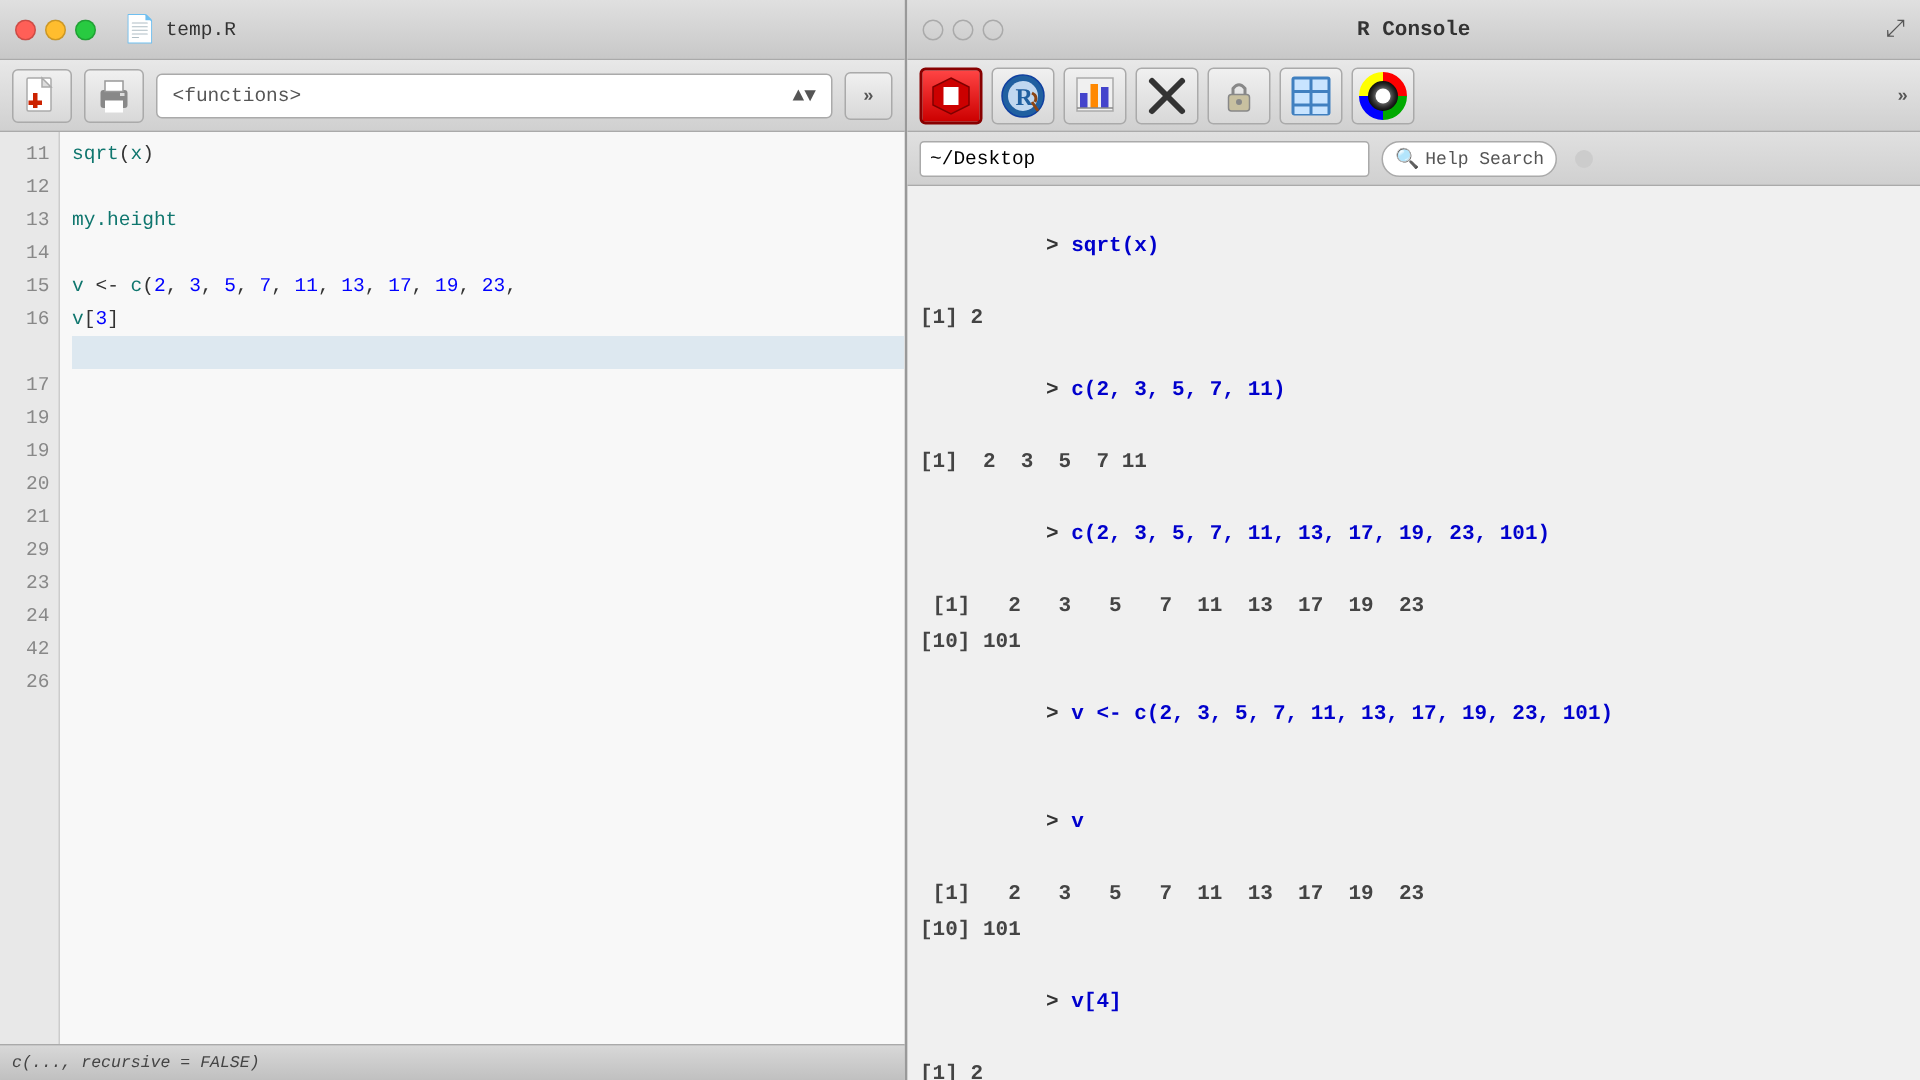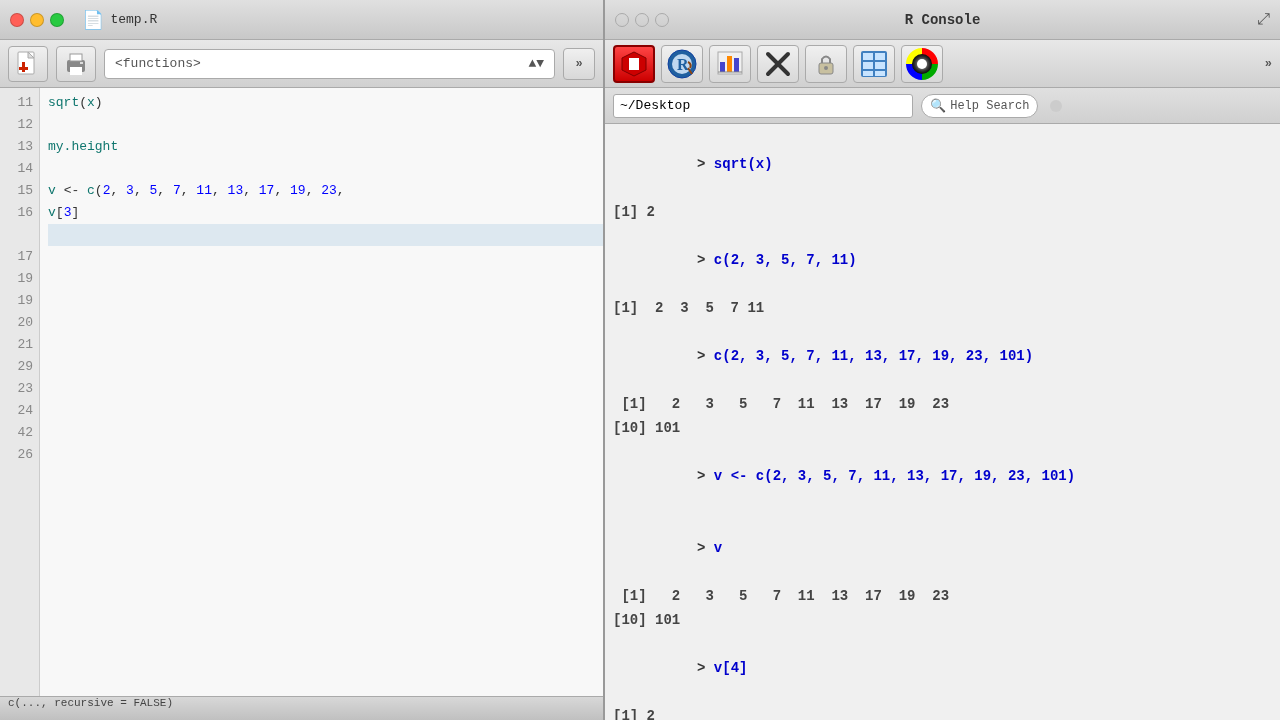--- a/index.html
+++ b/index.html
@@ -173,24 +173,25 @@
 
     .kw-blue { color: #0f766e; text-align: center; }
     .num-blue { color: #0000ff; }
 
     
     .editor-statusbar {
       height: 24px;
       background: linear-gradient(to bottom, #d8d8d8, #c0c0c0);
       border-top: 1px solid #aaa;
       display: flex;
-      align-items: flex-start;
+      align-items: center;
       padding: 0 8px;
       font-size: 11px;
       color: #444;
+      font-style: italic;
     }
 
     
     .console-panel {
       flex: 1;
       height: 720px;
       background: #ececec;
       display: flex;
       flex-direction: column;
     }

